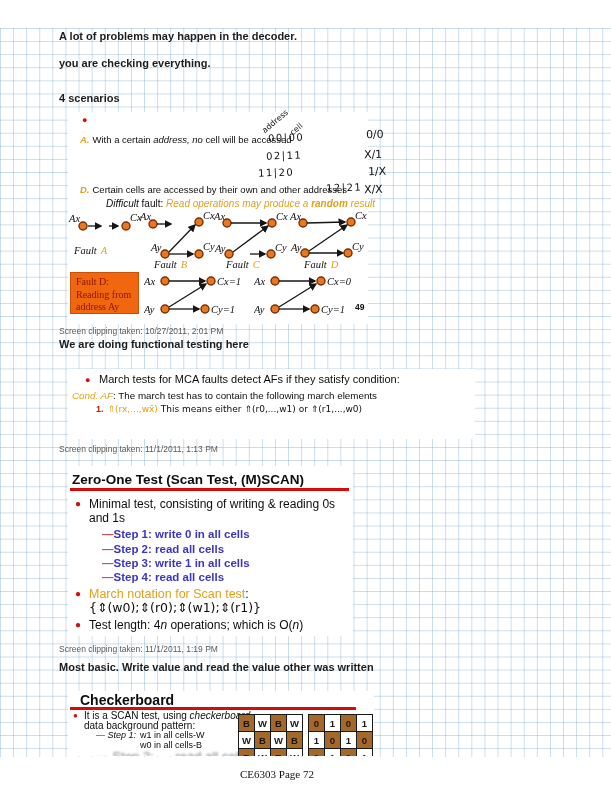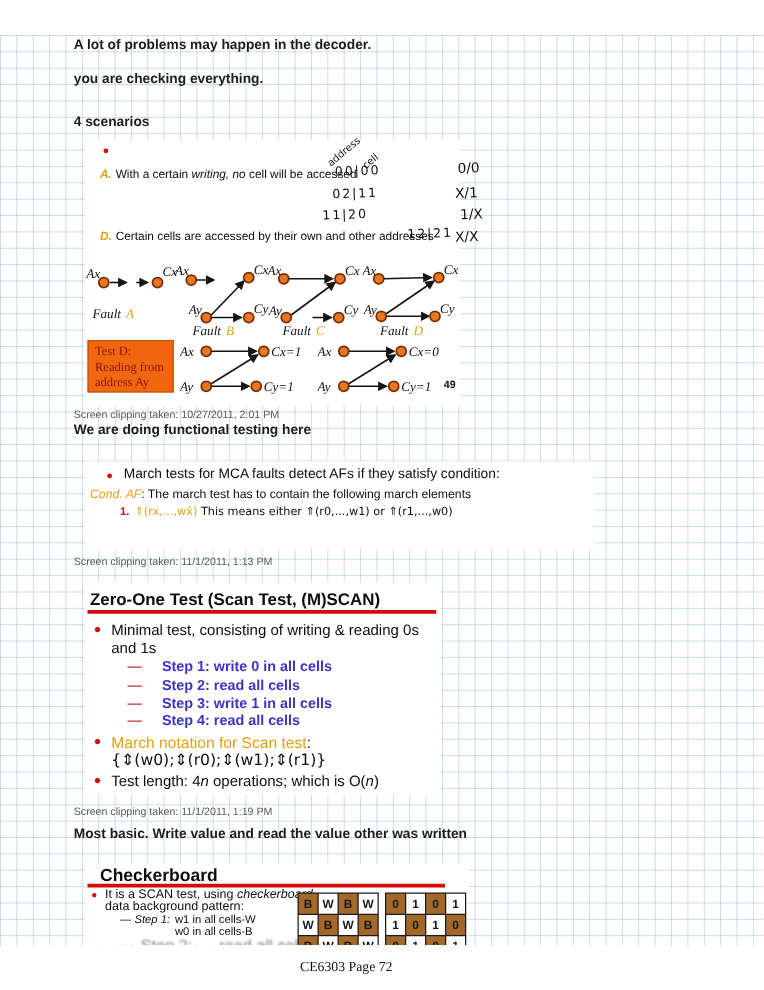--- a/index.html
+++ b/index.html
@@ -12,21 +12,21 @@
     background-size:13.1px 13.1px;}
   .abs{position:absolute;}
   .note{font:600 11px/13px "Liberation Sans",sans-serif;color:#1c1c1c;white-space:nowrap;}
   .cap{font:8.5px/10px "Liberation Sans",sans-serif;color:#585858;white-space:nowrap;}
   .clip{position:absolute;background:#fff;}
   .sl{font-family:"Liberation Sans",sans-serif;color:#0d0d0d;white-space:nowrap;}
   .dot{color:#cc1111;}
   .gold{color:#E3A018;}
   .it{font-style:italic;}
   .b{font-weight:bold;}
-  .blue{color:#3B35C4;font-weight:bold;margin-left:16px;}
+  .blue{color:#3B35C4;font-weight:bold;}
   .dash{color:#C5524F;font-weight:bold;}
   .redbar{position:absolute;background:#D40B0B;}
   .hw{font-family:"DejaVu Sans",sans-serif;color:#101010;white-space:nowrap;transform:rotate(-2deg);}
   .hwd{font-family:"DejaVu Sans",sans-serif;color:#101010;white-space:nowrap;
        transform:rotate(-40deg);transform-origin:left bottom;}
   .fdbox{background:#F1670F;border:1px solid #C8520A;color:#8B1500;
          font:10px/12.5px "Liberation Serif",serif;padding:3px 5px;box-sizing:border-box;}
   .arrow-font{font-family:"DejaVu Sans",sans-serif;}
   .dl{font:italic 10.5px "Liberation Serif",serif;fill:#101010;}
   .capf{font:italic 10.5px "Liberation Serif",serif;fill:#101010;}
@@ -61,33 +61,36 @@
   </div>
   <div class="abs note" style="left:59px;top:92px">4 scenarios</div>
 
   <div class="clip" style="left:68px;top:112px;width:300px;height:212px">
     <span class="abs dot" style="left:14px;top:3px;font-size:9px">●</span>
 
     <span class="abs hwd" style="left:198px;top:14px;font-size:8px">address</span>
     <span class="abs hwd" style="left:226px;top:16px;font-size:8px">cell</span>
 
     <div class="abs sl" style="left:12px;top:22px;font-size:9.5px">
-      <span class="gold it b" style="margin-right:3px">A.</span><span>With a certain </span><span class="it">writing,</span><span class="pre"> </span><span class="it">no</span><span> cell will be accessed</span>
+      <span class="gold it b" style="margin-right:3px">A.</span><span>With a certain </span><span class="it">address,</span><span class="pre"> </span><span class="it">no</span><span> cell will be accessed</span>
     </div>
     <span class="abs hw" style="left:200px;top:20px;font-size:10px;letter-spacing:1.5px">00|00</span>
 
     <span class="abs hw" style="left:198px;top:38px;font-size:10px;letter-spacing:1.5px">02|11</span>
 
     <span class="abs hw" style="left:190px;top:55px;font-size:10px;letter-spacing:1.5px">11|20</span>
 
     <div class="abs sl" style="left:12px;top:72px;font-size:9.5px">
       <span class="gold it b" style="margin-right:3px">D.</span><span>Certain cells are accessed by their own and other addresses</span>
     </div>
     <span class="abs hw" style="left:258px;top:70px;font-size:10px;letter-spacing:1.5px">12|21</span>
 
+    <div class="abs sl" style="left:38px;top:86px;font-size:10px">
+      <span class="it">Difficult</span><span class="pre"> fault: </span><span class="gold it">Read operations may produce a </span><span class="gold it b">random</span><span class="gold it"> result</span>
+    </div>
 
     <svg class="abs" style="left:0;top:96px" width="76" height="60">
       <text class="dl" x="1" y="14">Ax</text>
       <circle class="nd" cx="15" cy="18" r="4"></circle>
       <line class="ar" x1="20" y1="18" x2="33" y2="18"></line>
       <line class="ar" x1="41" y1="18" x2="50" y2="18"></line>
       <circle class="nd" cx="58" cy="18" r="4"></circle>
       <text class="dl" x="62" y="13">Cx</text>
       <text class="capf" x="6" y="46"><tspan>Fault</tspan><tspan class="capl" dx="4">A</tspan></text>
     </svg>
@@ -131,21 +134,21 @@
       <text class="dl" x="1" y="43">Ay</text>
       <circle class="nd" cx="15" cy="45" r="4"></circle>
       <line class="ar" x1="19" y1="43" x2="57" y2="17"></line>
       <line class="ar" x1="19" y1="45" x2="53" y2="45"></line>
       <circle class="nd" cx="58" cy="45" r="4"></circle>
       <text class="dl" x="62" y="42">Cy</text>
       <text class="capf" x="14" y="60"><tspan>Fault</tspan><tspan class="capl" dx="4">D</tspan></text>
     </svg>
 
     <div class="abs fdbox" style="left:2px;top:160px;width:69px;height:42px">
-      <div>Test D:</div>
+      <div>Fault D:</div>
       <div>Reading from</div>
       <div>address Ay</div>
     </div>
 
     <svg class="abs" style="left:76px;top:158px" width="108" height="50">
       <text class="dl" x="0" y="15">Ax</text>
       <circle class="nd" cx="21" cy="11" r="4"></circle>
       <line class="ar" x1="25" y1="11" x2="61" y2="11"></line>
       <circle class="nd" cx="67" cy="11" r="4"></circle>
       <text class="dl" x="73" y="15">Cx=1</text>

